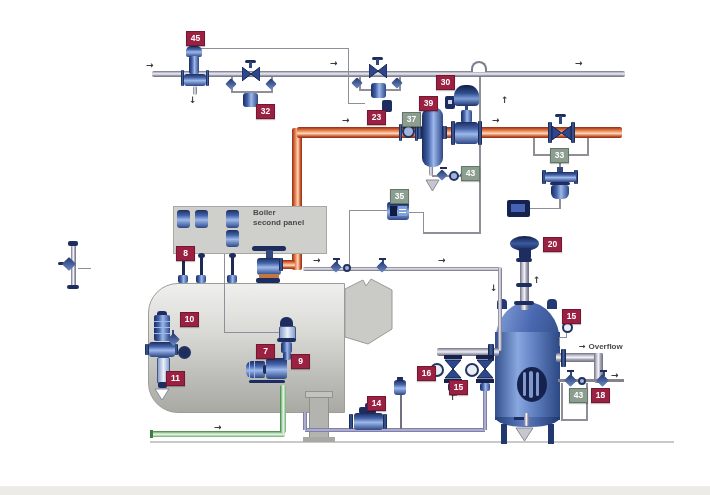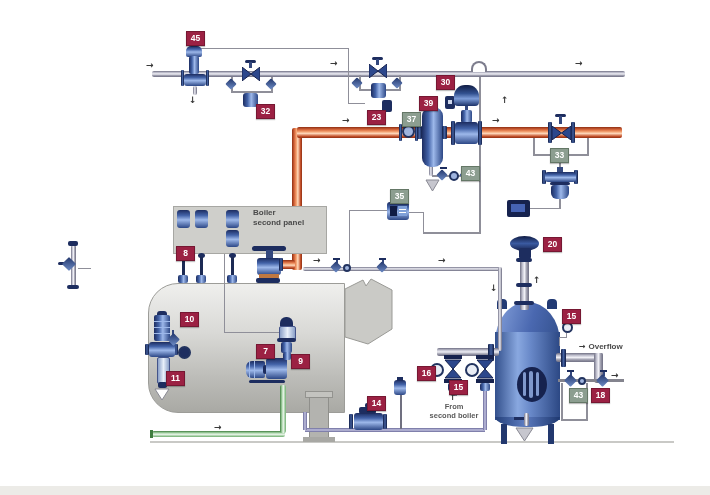--- a/index.html
+++ b/index.html
@@ -326,24 +326,20 @@
   <span class="arr" style="left:189px;top:96px;">↓</span>
   <span class="arr" style="left:490px;top:284px;">↓</span>
   <span class="arr" style="left:533px;top:276px;">↑</span>
   <span class="arr" style="left:449px;top:393px;">↑</span>
   <span class="arr" style="left:214px;top:423px;">→</span>
   <span class="arr" style="left:611px;top:371px;">→</span>
 
   <div class="note" style="left:579px;top:342px;font-size:8px;">
     <span class="arr" style="position:static;font-size:8px;color:#3c3c3c;">→&nbsp;</span><span>Overflow</span>
   </div>
-  <div class="note" style="left:413px;top:402px;width:82px;text-align:center;font-size:7.5px;line-height:9px;color:#5a5a5a;">
-    <div>From</div>
-    <div>second boiler</div>
-  </div>
 
   <div class="tag p" style="left:186px;top:31px;">45</div>
   <div class="tag p" style="left:256px;top:104px;">32</div>
   <div class="tag p" style="left:367px;top:110px;">23</div>
   <div class="tag p" style="left:419px;top:96px;">39</div>
   <div class="tag s" style="left:402px;top:112px;">37</div>
   <div class="tag p" style="left:436px;top:75px;">30</div>
   <div class="tag s" style="left:550px;top:148px;">33</div>
   <div class="tag s" style="left:390px;top:189px;">35</div>
   <div class="tag s" style="left:461px;top:166px;">43</div>

